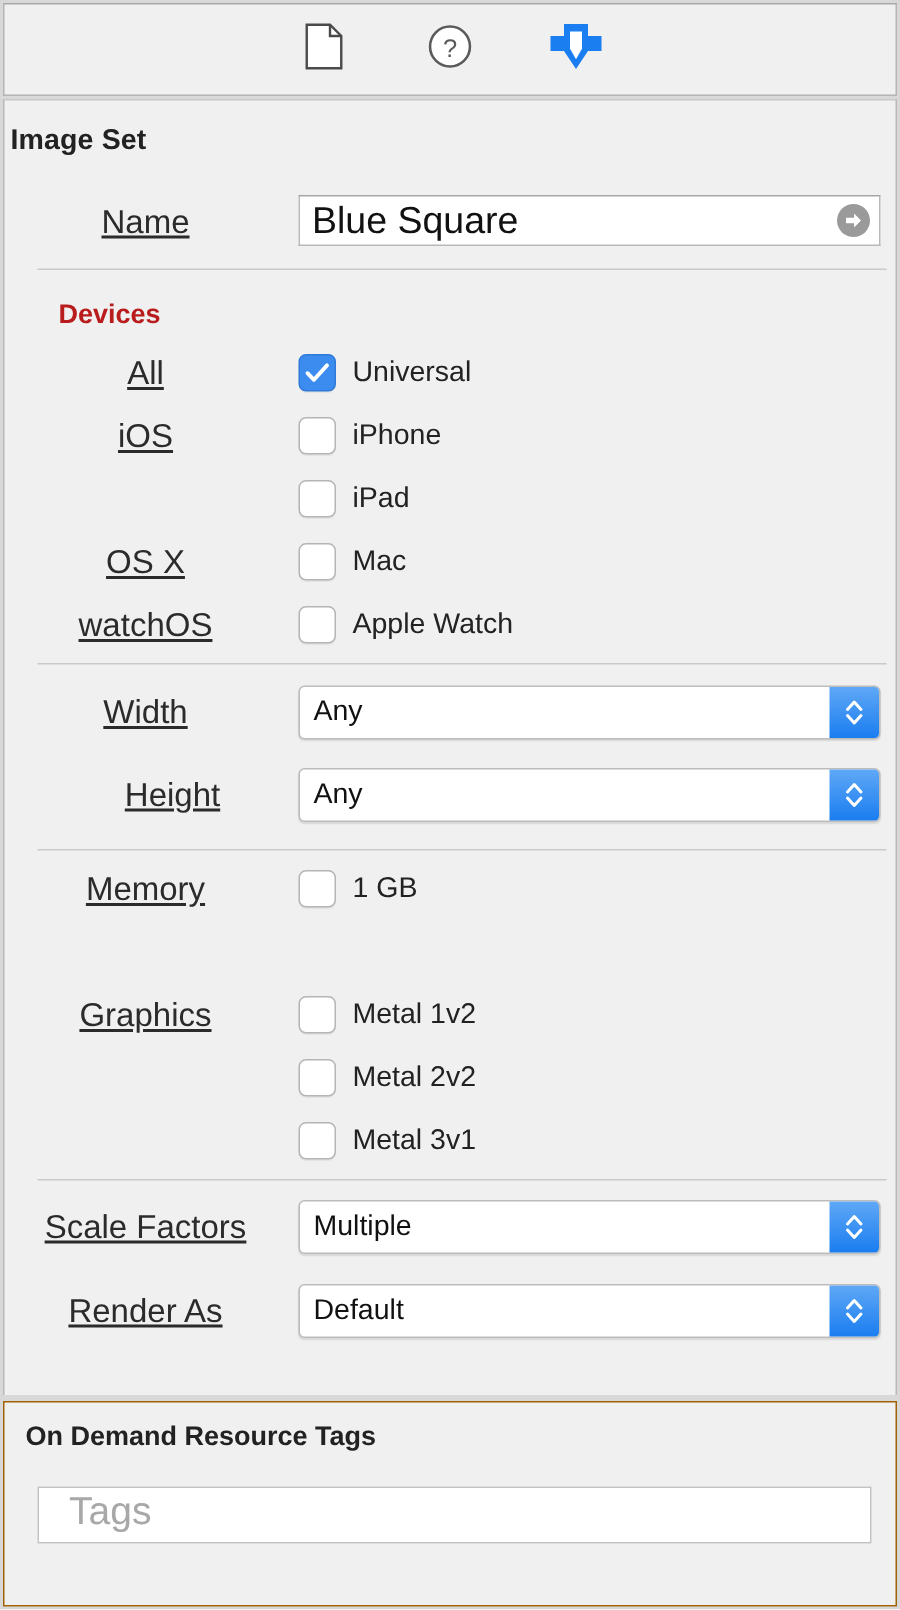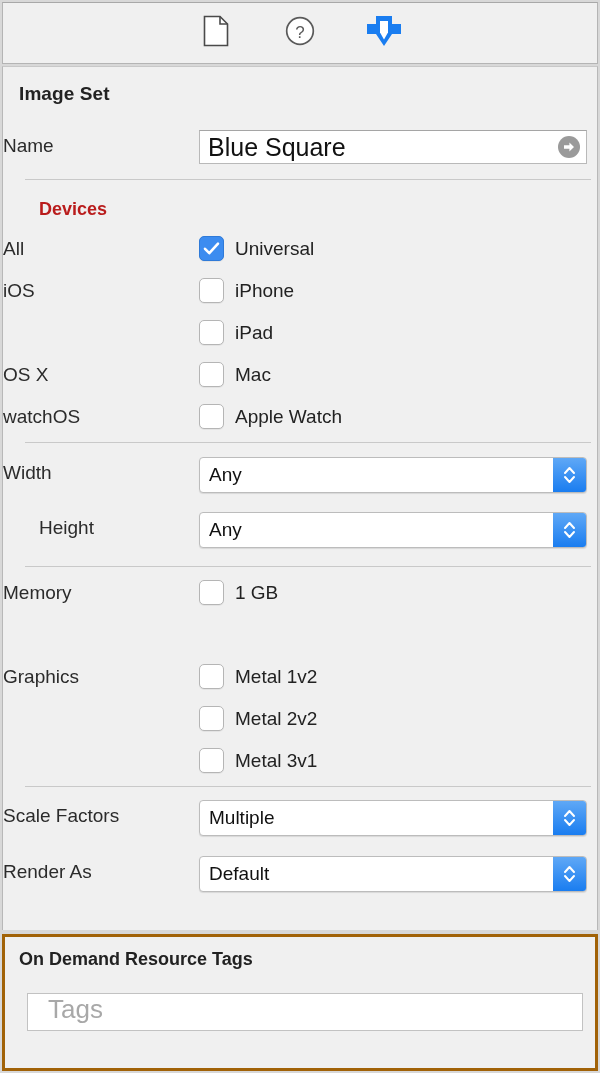--- a/index.html
+++ b/index.html
@@ -54,21 +54,21 @@
     height: 864px;
     background: #f0f0f0;
     border-left: 1px solid #b8b8b8;
     border-right: 1px solid #b8b8b8;
     border-top: 1px solid #c8c8c8;
     overflow: hidden;
   }
 
   .panel-title {
     position: absolute;
-    left: 16px;
+    left: 4px;
     font-size: 19px;
     font-weight: bold;
     color: #222222;
     letter-spacing: 0.1px;
   }
 
   .section-head {
     position: absolute;
     left: 36px;
     font-size: 18px;
@@ -82,24 +82,25 @@
     width: 566px;
     height: 1px;
     background: #c9c9c9;
   }
 
   
   .lbl {
     position: absolute;
     left: 0px;
     width: 188px;
-    text-align: left;
-    font-size: 19px;
+    text-align: center;
+    font-size: 22px;
     color: #2b2b2b;
     white-space: nowrap;
+    text-decoration: underline;
   }
 
   
   .textfield {
     position: absolute;
     left: 196px;
     width: 388px;
     height: 34px;
     background: #ffffff;
     border: 1px solid #b9b9b9;
@@ -194,21 +195,21 @@
   }
 
   
   .bottom {
     position: absolute;
     left: 2px;
     top: 934px;
     width: 596px;
     height: 137px;
     background: #f0f0f0;
-    border: 3px solid #a16207;
+    border: 1px solid #a16207;
   }
   .bottom-title {
     position: absolute;
     left: 14px;
     top: 12px;
     font-size: 18px;
     font-weight: bold;
     color: #222222;
   }
   .tags-field {

